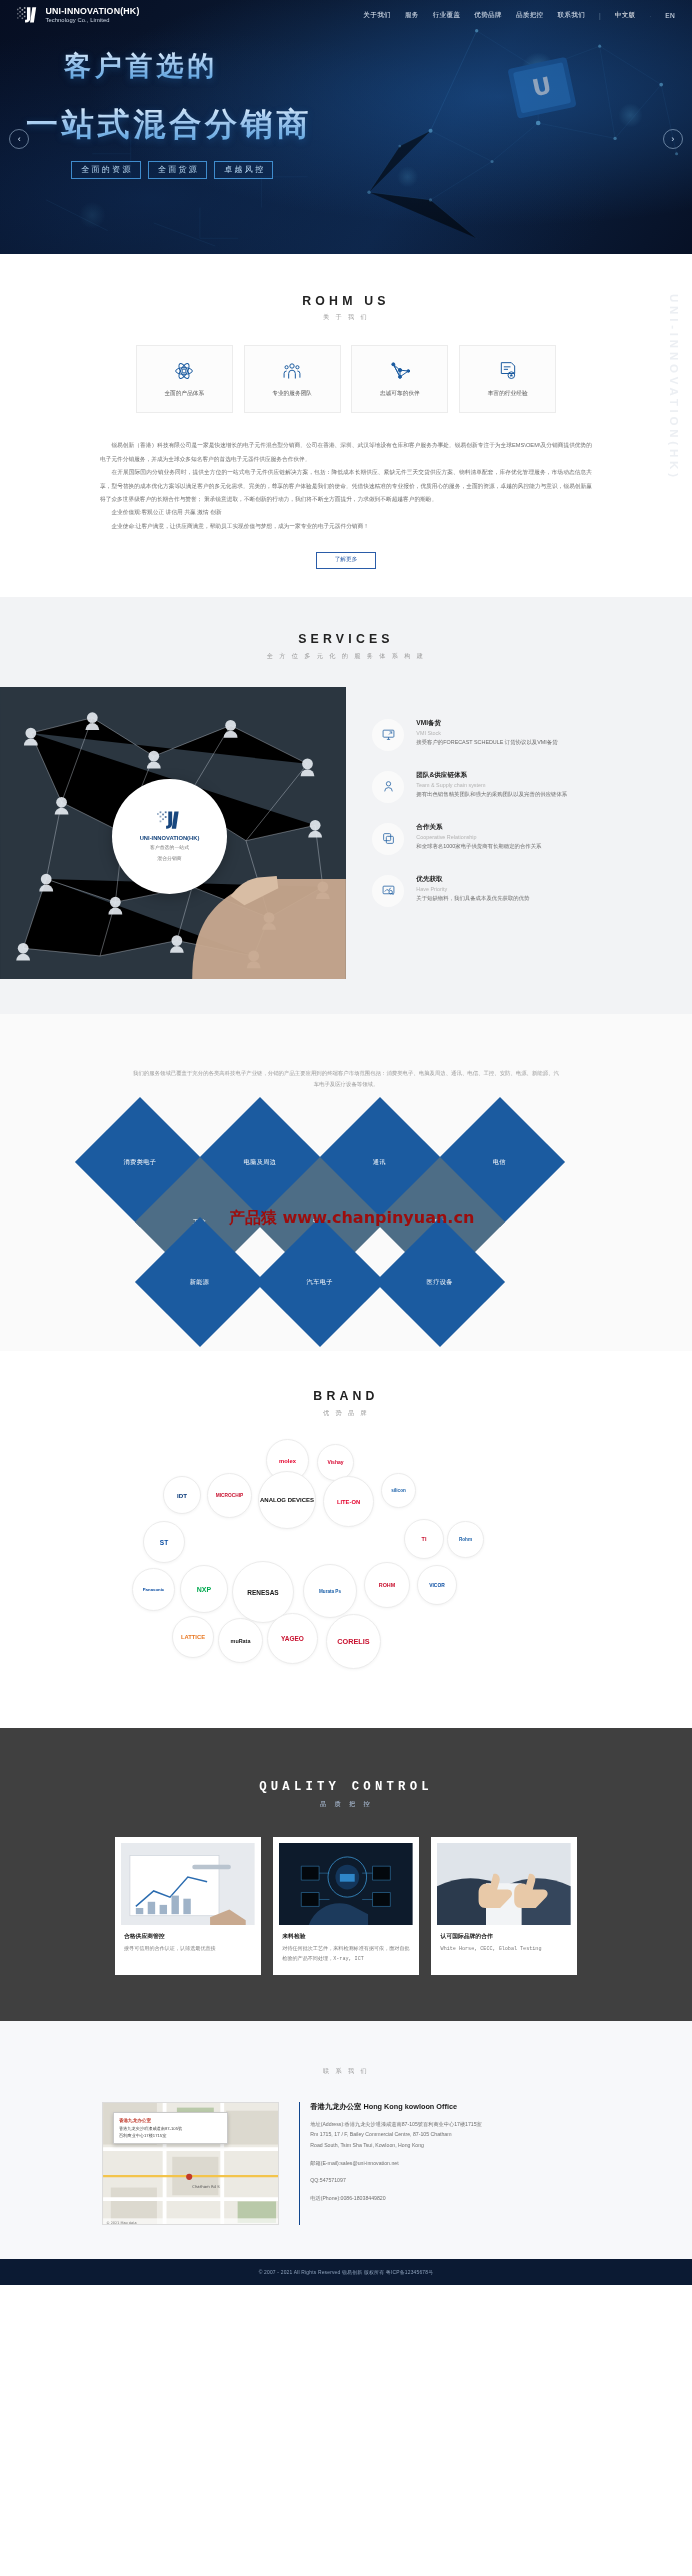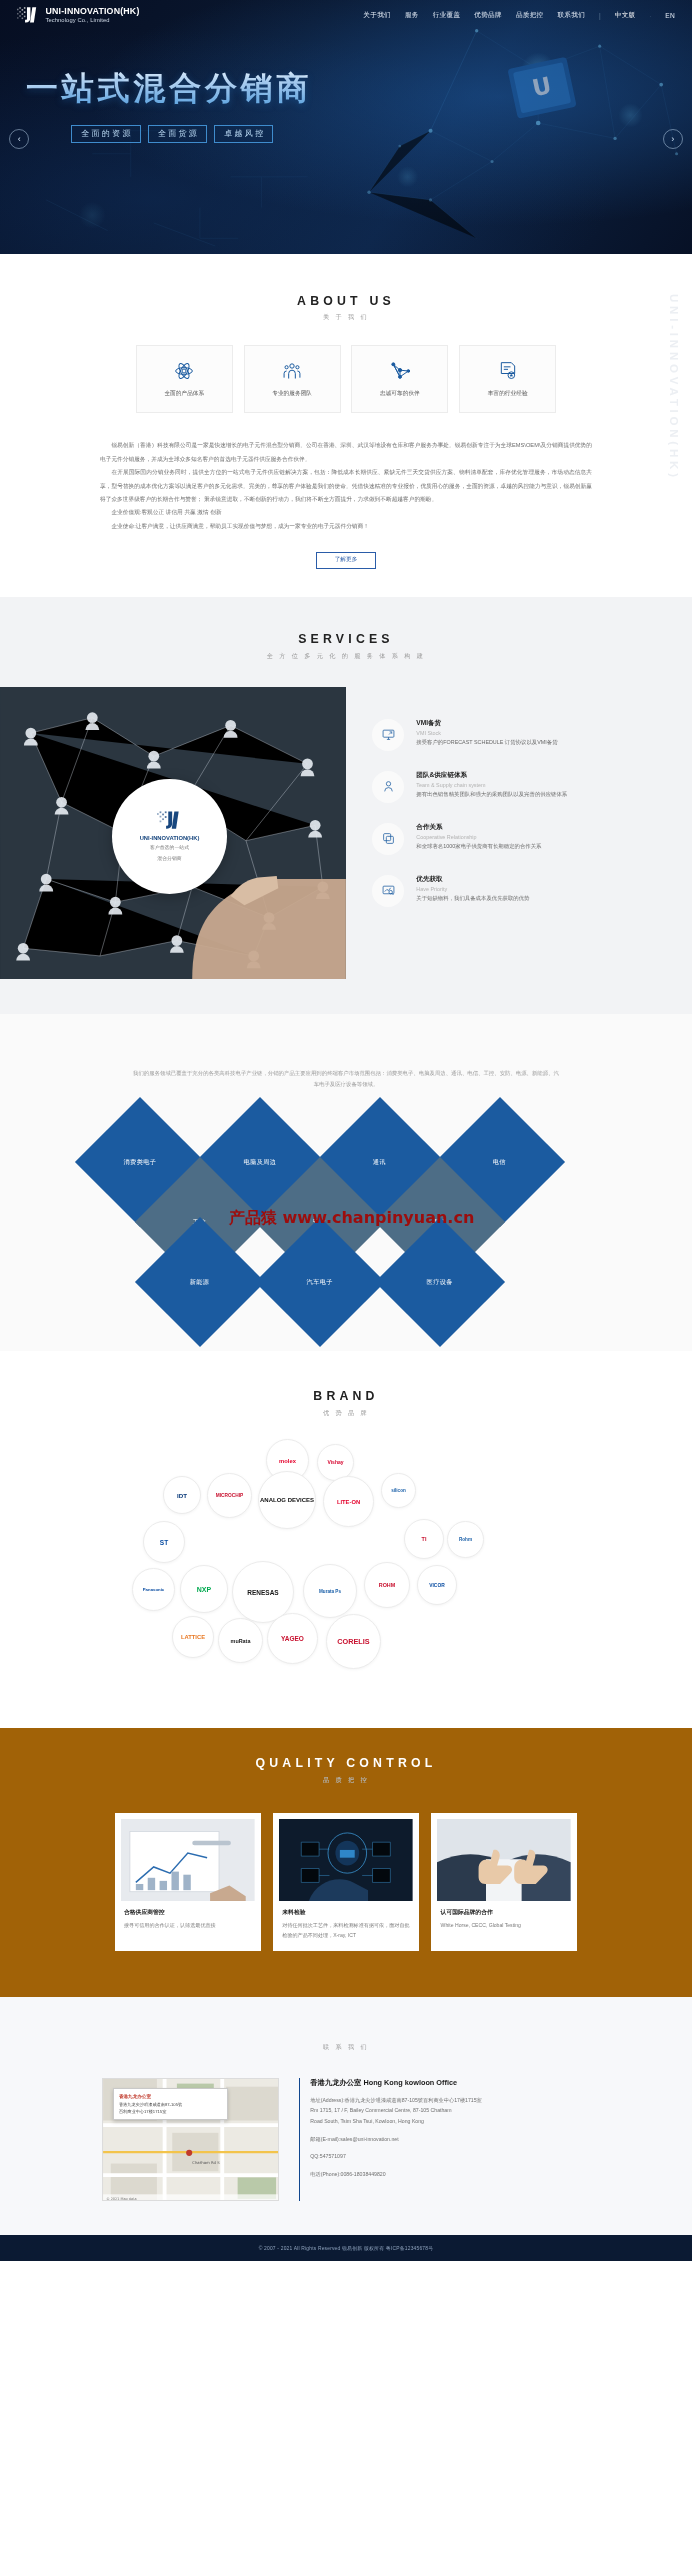--- a/index.html
+++ b/index.html
@@ -131,21 +131,21 @@
   
   .brand { background:#fff; padding:38px 0 43px; }
   .logo-cloud { position:relative; width:462px; height:246px; margin:21.5px auto 0; }
   .bub {
     position:absolute; border-radius:50%; background:#fff;
     border:0.8px solid #ececec; display:flex; align-items:center; justify-content:center;
     font-size:6.2px; font-weight:bold; color:#333; text-align:center; overflow:hidden;
     box-shadow:0 0.8px 3.1px rgba(0,0,0,.05);
   }
   
-  .quality { background:#a16207; padding:28px 0 46px; }
+  .quality { background:#404040; padding:52px 0 46px;font-family:Liberation Mono, monospace; }
   .quality .sec-en { color:#fff; } .quality .sec-cn { color:#b9cde8; }
   .qc-cards { display:flex; justify-content:center; gap:12.3px; margin-top:28px; }
   .qcard { width:146px; background:#fff; padding:6.2px 6.2px 10.8px; }
   .qimg { width:100%; height:82px; position:relative; overflow:hidden; }
   .qt { font-size:5.8px; font-weight:bold; color:#1a1a1a; margin:7.7px 3.1px 0; }
   .qd { font-size:5.1px; line-height:1.9; color:#7b7b7b; margin:3.8px 3.1px 0; }
   
   .contact { background:#f7f8fa; padding:40px 0 34px; }
   .ct-body { display:flex; justify-content:center; gap:20px; margin-top:26px; }
   .map {
@@ -249,35 +249,36 @@
       <a href="#">品质把控</a>
       <a href="#">联系我们</a>
       <span class="nav-sep">|</span>
       <a href="#" class="active">中文版</a>
       <span class="nav-dot">·</span>
       <a href="#">EN</a>
     </nav>
   </div>
 
   <div class="hero-copy">
+    <div class="hl hl1">客户首选的</div>
     <div class="hl hl2">一站式混合分销商</div>
     <div class="badges">
       <span class="badge">全面的资源</span>
       <span class="badge">全面货源</span>
       <span class="badge">卓越风控</span>
     </div>
   </div>
   <div class="arrow l">‹</div>
   <div class="arrow r">›</div>
 </section>
 
 <section class="about">
   <div class="watermark">UNI-INNOVATION(HK)</div>
   <div class="sec-title">
-    <div class="sec-en">ABOUT US</div>
+    <div class="sec-en">ROHM US</div>
     <div class="sec-cn">关 于 我 们</div>
   </div>
 
   <div class="about-cards">
     <div class="acard">
       <svg width="20" height="20" viewBox="0 0 24 24" fill="none" stroke="#1b5ba0" stroke-width="1.2">
         <circle cx="12" cy="12" r="2.4"></circle>
           <ellipse cx="12" cy="12" rx="10" ry="4"></ellipse>
         <ellipse cx="12" cy="12" rx="10" ry="4" transform="rotate(60 12 12)"></ellipse>
         <ellipse cx="12" cy="12" rx="10" ry="4" transform="rotate(120 12 12)"></ellipse>

